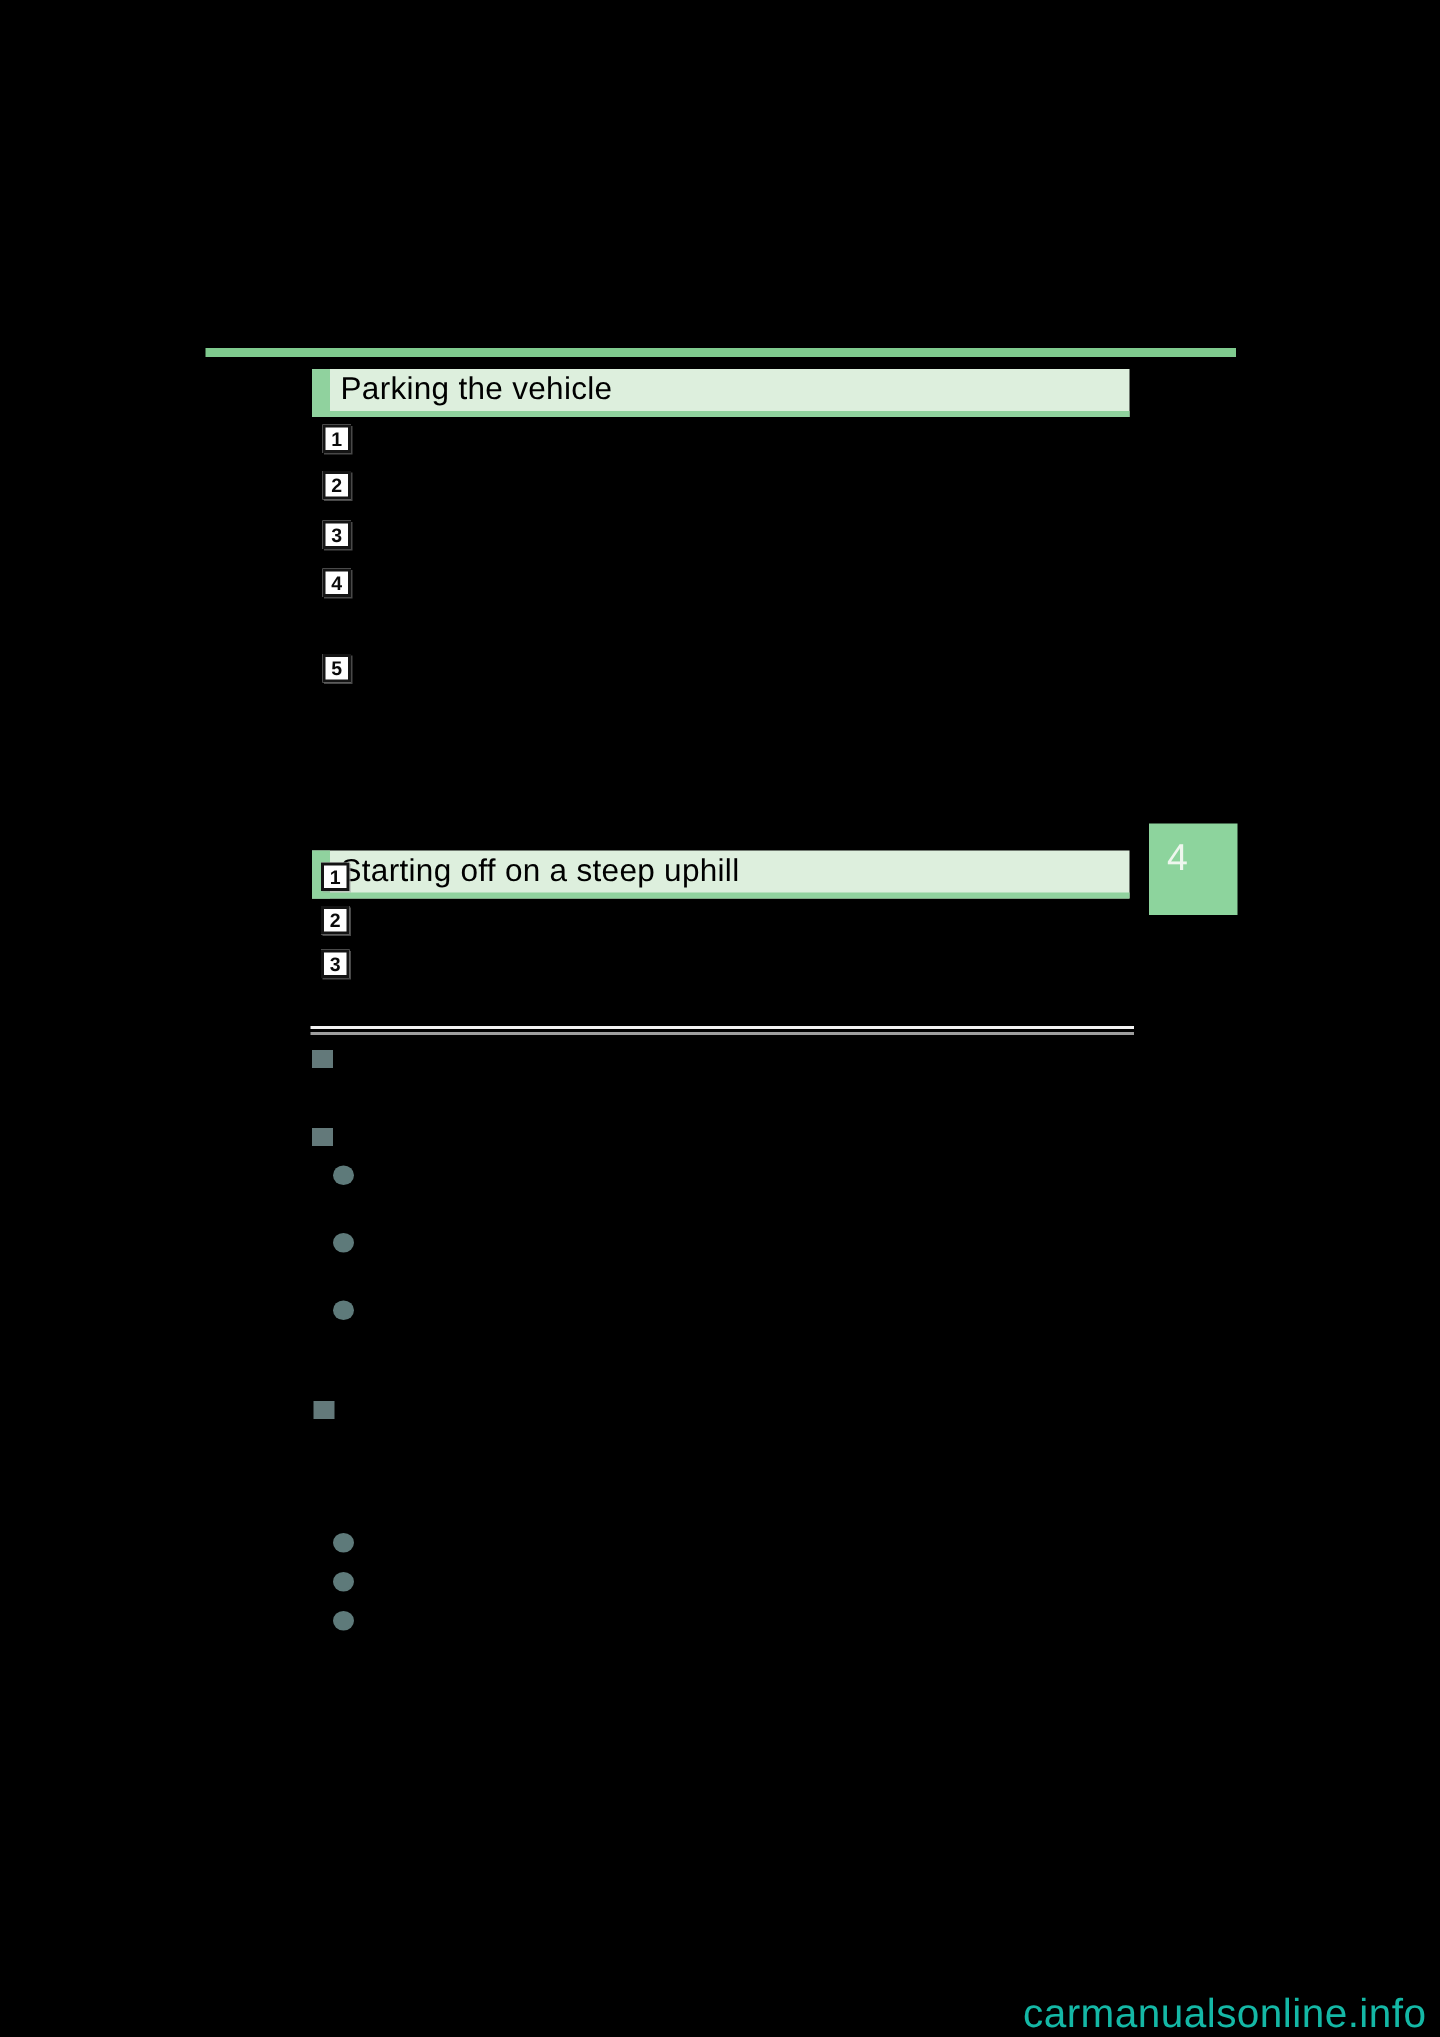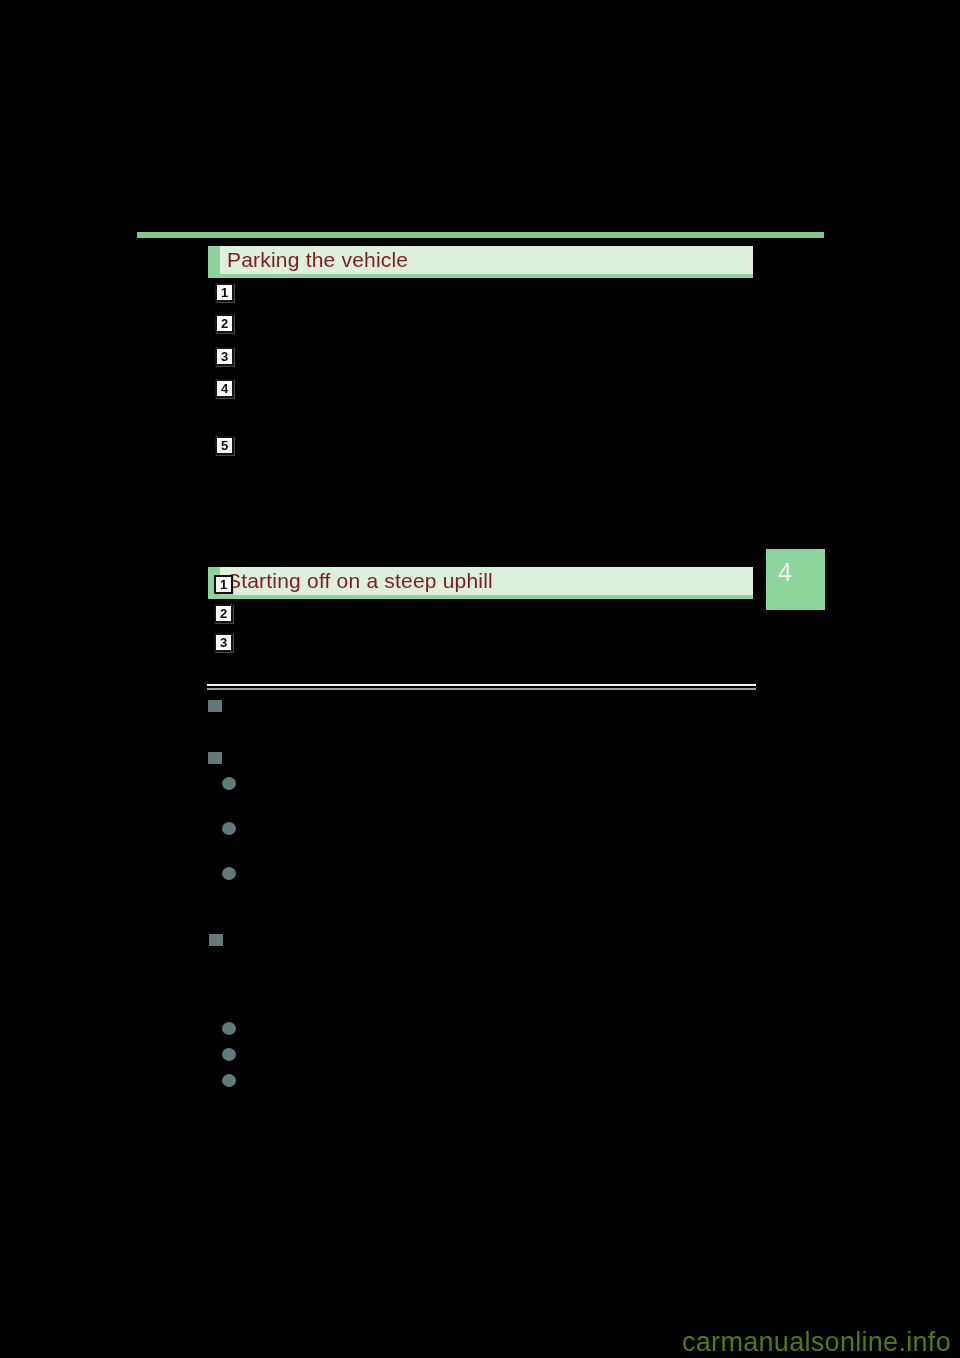--- a/index.html
+++ b/index.html
@@ -10,21 +10,21 @@
   }
 
   
   .top-rule { position:absolute; left:137px; top:232px; width:687px; height:6px; background:#7fca8e; }
 
   
   .section-header {
     position:absolute; left:208px; width:545px; height:32px;
     background:#ddefdd; border-left:12px solid #90d29e; border-bottom:4px solid #90d29e;
     box-sizing:border-box; display:flex; align-items:center;
-    padding-left:7px; font-size:21px; font-weight:500; color:#7f1d1d; letter-spacing:0.2px;
+    padding-left:7px; font-size:21px; font-weight:500; color:#000000; letter-spacing:0.2px;
   }
   .hdr-1 { top:246px; }
   .hdr-2 { top:537px;margin-top:30px; }
 
   
   .step {
     position:absolute; width:19px; height:19px; box-sizing:border-box;
     background:#ffffff; border:2px solid #141414;
     display:flex; align-items:center; justify-content:center;
     font-size:13px; font-weight:bold; color:#0a0a0a;
@@ -61,21 +61,21 @@
   .mA-c2  { left:222px; top:822px; }
   .mA-c3  { left:222px; top:867px; }
   .mB-sq1 { left:209px; top:934px; }
   .mB-c1  { left:222px; top:1022px; }
   .mB-c2  { left:222px; top:1048px; }
   .mB-c3  { left:222px; top:1074px; }
 
   
   .watermark {
     position:absolute; left:682px; top:1329px;
-    font-size:27px; font-weight:500; color:#4d7c0f; letter-spacing:0.3px;
+    font-size:27px; font-weight:500; color:#14b8a6; letter-spacing:0.3px;
     line-height:1;
   }
 </style>
 </head>
 <body>
 
 <div class="page">
 
   <div class="top-rule"></div>
 

